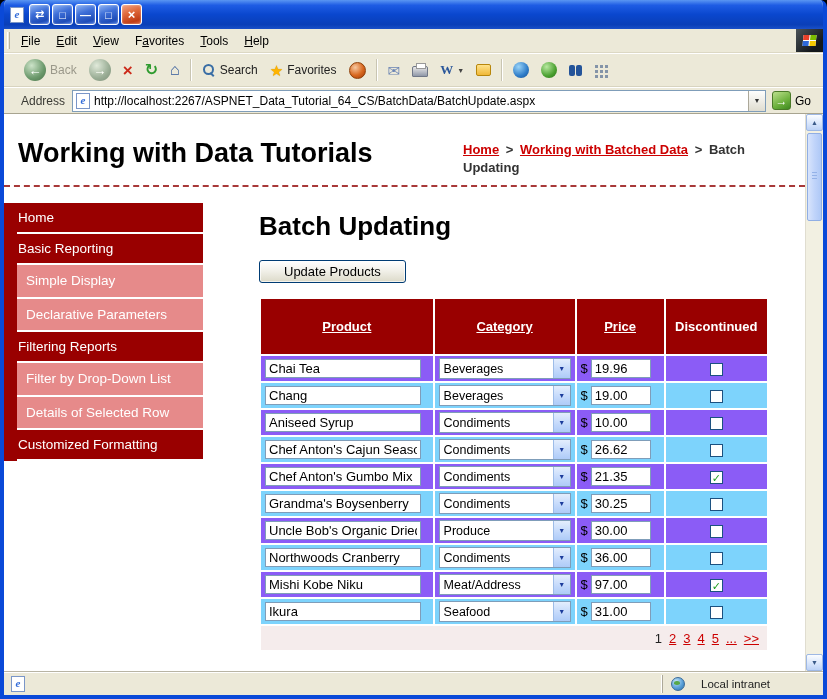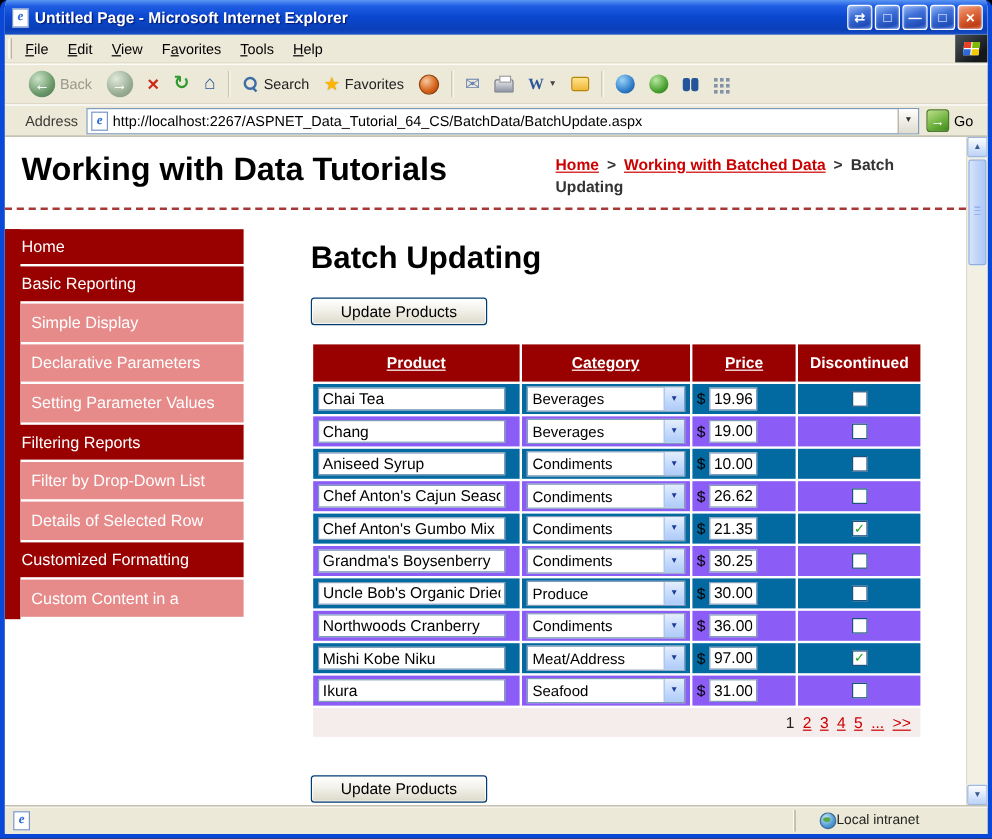--- a/index.html
+++ b/index.html
@@ -110,21 +110,21 @@
   .sbtn { width: 17px; height: 17px; flex: 0 0 17px; display: flex; align-items: center; justify-content: center;
           font-size: 7px; color: #3A5A88; border: 1px solid #9EB8E4; border-radius: 2px;
           background: linear-gradient(#FBFDFF,#D6E4FB 60%,#BCD2F6); }
   .sthumb { width: 15px; height: 88px; margin-top: 2px; border: 1px solid #90AEE4; border-radius: 2px;
             background: linear-gradient(90deg,#D8E4FC,#C0D4FA 50%,#AEC8F6); position: relative; }
   .sthumb::after { content: ""; position: absolute; left: 4px; right: 4px; top: 38px; height: 8px;
                    background: repeating-linear-gradient(#94B2E8 0 1px, transparent 1px 3px); }
   .sspacer { flex: 1; }
 
   
-  .site-header { display: flex; padding: 12px 12px 6px 14px; }
+  .site-header { display: flex; padding: 12px 12px 6px 14px; margin-top: 12px; }
   .site-title { flex: 1; font-size: 27px; font-weight: bold; color: #000; }
   .breadcrumb { width: 330px; font-size: 13px; font-weight: bold; line-height: 1.35; padding-top: 3px; }
   .bc-link { color: #CC0000; text-decoration: underline; cursor: pointer; }
   .bc-sep { color: #333; margin: 0 3px; }
   .bc-cur { color: #333; }
   .divider { border-top: 2px dashed #A83838; margin-top: 3px; }
 
   .content { display: flex; align-items: flex-start; padding-top: 16px; }
 
   .sidebar { width: 199px; flex: 0 0 199px; position: relative; }
@@ -138,65 +138,64 @@
   .page-heading { font-size: 26px; font-weight: bold; color: #000; margin: 8px 0 18px; }
   .btn { font-family: "Liberation Sans", sans-serif; font-size: 13px; color: #000;
          padding: 3px 24px; border: 1px solid #003C74; border-radius: 3px; cursor: pointer;
          background: linear-gradient(#FFFFFF,#F2F1EA 45%,#E0DECF 90%,#D5D2C0);
          box-shadow: inset 0 0 0 1px rgba(255,255,255,.7); }
   .btn.bottom { margin-top: 30px; }
 
   .grid { border-collapse: separate; border-spacing: 2px; background: #fff; margin-top: 14px; }
   .w-prod { width: 172px; } .w-cat { width: 140px; } .w-price { width: 88px; } .w-disc { width: 102px; }
   .grid th { background: #990000; color: #fff; font-size: 13px; font-weight: bold;
-             padding: 8px 4px; text-align: center; }
+             padding: 20px 4px; text-align: center; }
   .th-link { text-decoration: underline; cursor: pointer; }
-  .grid td { padding: 2px 4px; background: #0369a1; height: 24px; }
-  .grid tr.alt td { background: #8b5cf6; }
+  .grid td { padding: 2px 4px; background: #8b5cf6; height: 24px; }
+  .grid tr.alt td { background: #7dd3fc; }
   .txt { height: 19px; border: 1px solid #7F9DB9; background: #fff; font-family: "Liberation Sans", sans-serif;
          font-size: 13px; padding: 1px 3px; }
   .txt.prod { width: 156px; }
-  .txt.price { width: 40px; }
+  .txt.price { width: 60px; }
   .c-price { padding-left: 6px; }
   .c-price .cur { font-size: 13px; margin-right: 3px; }
   .c-disc { text-align: center; }
   .chk { display: inline-block; width: 13px; height: 13px; background: #fff; border: 1px solid #1C5180;
          line-height: 12px; text-align: center; font-size: 11px; font-weight: bold; color: #1FA01F;
          vertical-align: middle; cursor: pointer; }
   .combo { display: flex; align-items: center; width: 132px; height: 21px; border: 1px solid #7F9DB9;
            background: #fff; cursor: pointer; }
   .combo-text { flex: 1; font-size: 12.5px; padding-left: 4px; white-space: nowrap; overflow: hidden; }
   .combo-btn { width: 17px; height: 19px; display: flex; align-items: center; justify-content: center;
                font-size: 7px; color: #1C3C9C; border-left: 1px solid #9DBCE8;
                background: linear-gradient(#E4EEFD,#C2D8FB 60%,#AECBF8); }
   .grid tfoot td { background: #F5ECEC; text-align: right; padding: 4px 8px; font-size: 13px; }
   .pg-link { color: #CC0000; text-decoration: underline; margin-left: 7px; cursor: pointer; }
   .pg-cur { color: #222; margin-left: 7px; }
 
   
   .statusbar { height: 24px; flex: 0 0 24px; display: flex; align-items: center; background: #ECE9D8;
                border-top: 1px solid #B8B4A4; box-shadow: inset 0 1px 0 #fff; padding: 0 3px; font-size: 11.5px; }
   .status-left { flex: 1; display: flex; align-items: center; gap: 5px; height: 18px; padding: 0 4px; }
-  .status-right { width: 158px; display: flex; align-items: center; gap: 0; height: 18px;
-                  border-left: 1px solid #ACA899; box-shadow: -1px 0 0 #fff; padding-left: 20px; color: #222; }
+  .status-right { width: 158px; display: flex; align-items: center; gap: 16px; height: 18px;
+                  border-left: 1px solid #ACA899; box-shadow: -1px 0 0 #fff; padding-left: 8px; color: #222; }
   .globe { width: 14px; height: 14px; border-radius: 50%; border: 1px solid #3A6A98; position: relative; overflow: hidden;
            background: radial-gradient(circle at 35% 30%,#C8E8F8,#5AA0D8 55%,#2870A8); }
   .globe::after { content: ""; position: absolute; left: 2px; top: 3px; width: 6px; height: 4px;
                   background: #58A848; border-radius: 45%; }
 </style>
 </head>
 <body>
 
 <div class="window">
 
   <div class="titlebar">
     <span class="ie-ico">
         <span class="e">e</span>
       </span>
-    <span class="title-text">Untitled Page - Microsoft Internet Explorer</span>
     <span class="winbtns">
       <span class="wbtn">⇄</span>
       <span class="wbtn">□</span>
       <span class="wbtn">—</span>
       <span class="wbtn">□</span>
       <span class="wbtn close">×</span>
     </span>
   </div>
 
   <div class="menubar">
@@ -311,26 +310,24 @@
         </div>
       </div>
       <div class="divider"></div>
 
       <div class="content">
         <div class="sidebar">
             <div class="side-section">Home</div>
             <div class="side-section">Basic Reporting</div>
             <div class="side-sub">Simple Display</div>
             <div class="side-sub">Declarative Parameters</div>
-            <div class="side-sub">Setting Parameter Values</div>
             <div class="side-section">Filtering Reports</div>
             <div class="side-sub">Filter by Drop-Down List</div>
             <div class="side-sub">Details of Selected Row</div>
             <div class="side-section">Customized Formatting</div>
-            <div class="side-sub">Custom Content in a</div>
           </div>
 
         <div class="main">
           <div class="page-heading">Batch Updating</div>
           <button class="btn">Update Products</button>
 
           <table class="grid">
             <colgroup>
                 <col class="w-prod">
                 <col class="w-cat">

